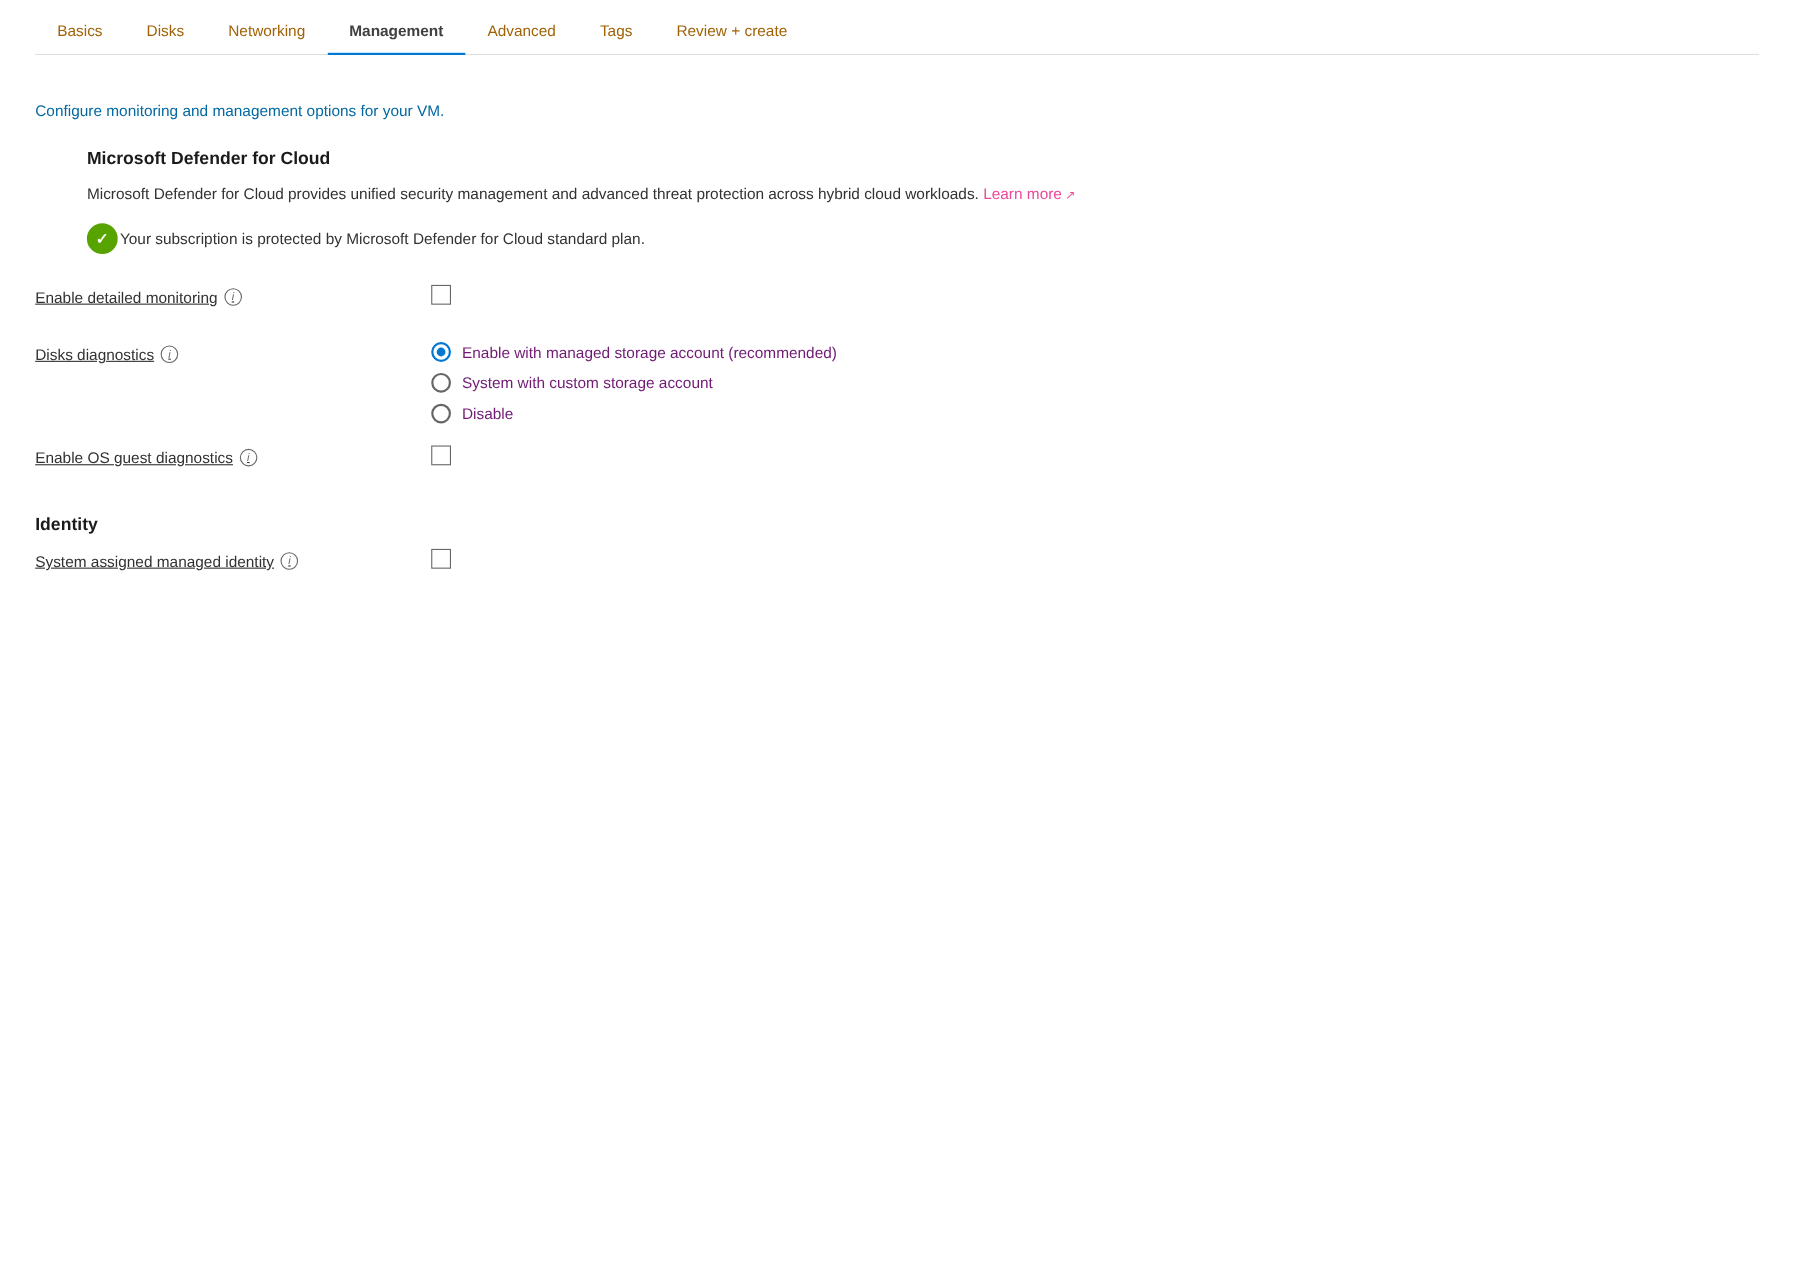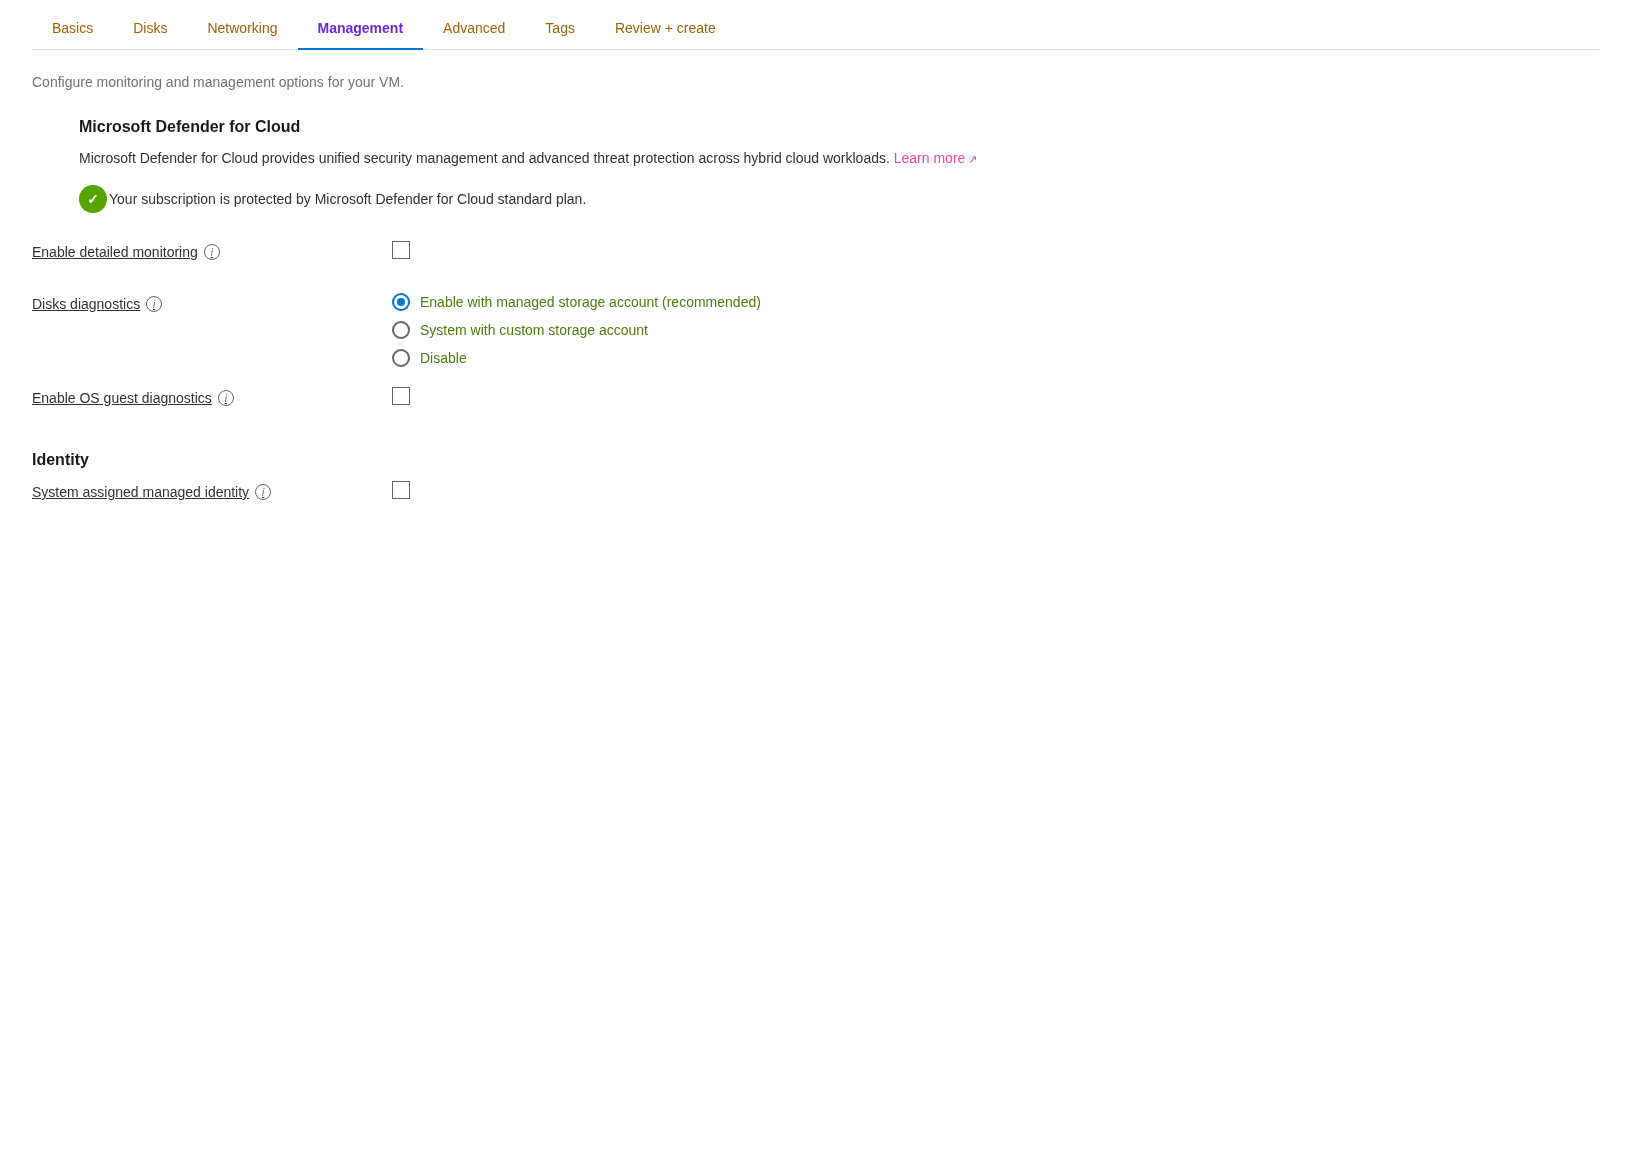--- a/index.html
+++ b/index.html
@@ -36,33 +36,34 @@
       font-size: 14px;
       color: #a16207;
       cursor: pointer;
       border-bottom: 2px solid transparent;
       margin-bottom: -1px;
       white-space: nowrap;
     }
 
     .tab-item.active {
       font-weight: 600;
-      color: #6d28d9;
+      color: #404040;
       border-bottom: 2px solid #0078d4;
     }
 
     
     .content-area {
       padding: 24px 0;
     }
 
     .subtitle {
       font-size: 14px;
-      color: #737373;
+      color: #0369a1;
       margin-bottom: 28px;
+      margin-top: 18px;
     }
 
     
     .section {
       margin-bottom: 28px;
       margin-left: 47px;
     }
 
     .section-title {
       font-size: 16px;
@@ -215,21 +216,21 @@
     .radio-input.selected::after {
       content: '';
       width: 8px;
       height: 8px;
       border-radius: 50%;
       background: #0078d4;
     }
 
     .radio-label {
       font-size: 14px;
-      color: #4d7c0f;
+      color: #701a75;
     }
   </style>
 </head>
 <body>
 
 <div class="page-container">
 
   <nav class="tabs-nav">
     <div class="tab-item">Basics</div>
     <div class="tab-item">Disks</div>

